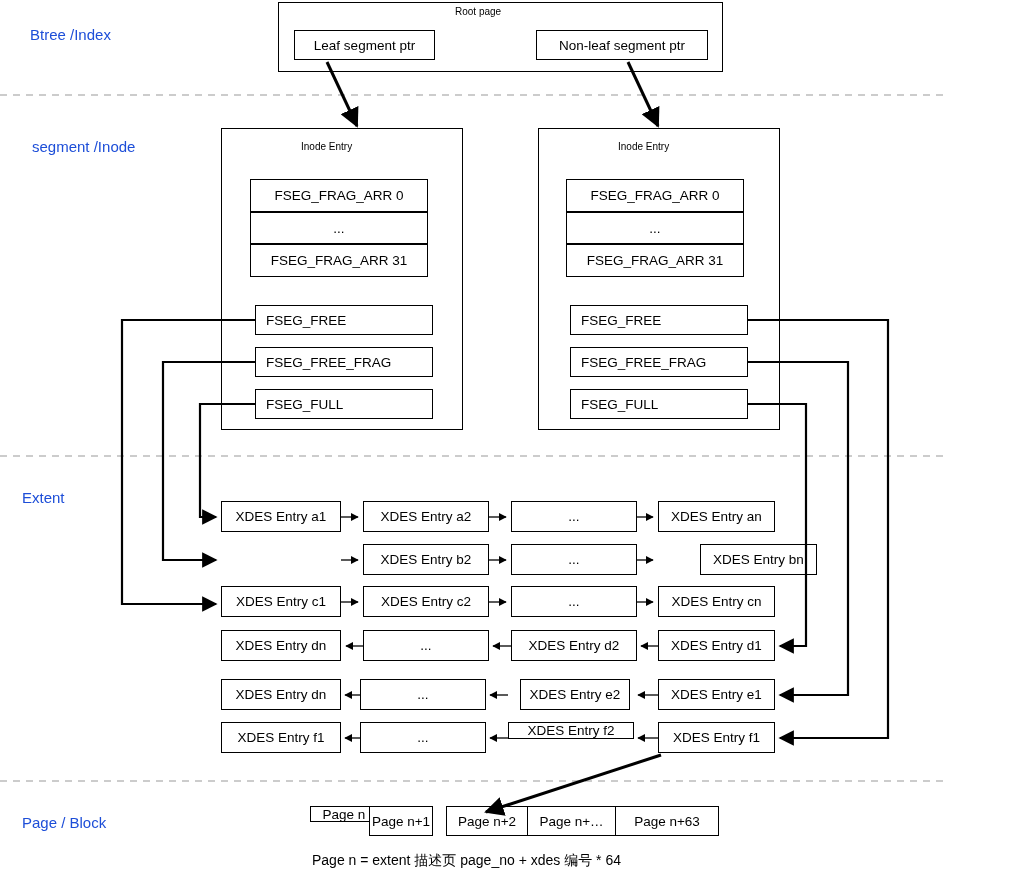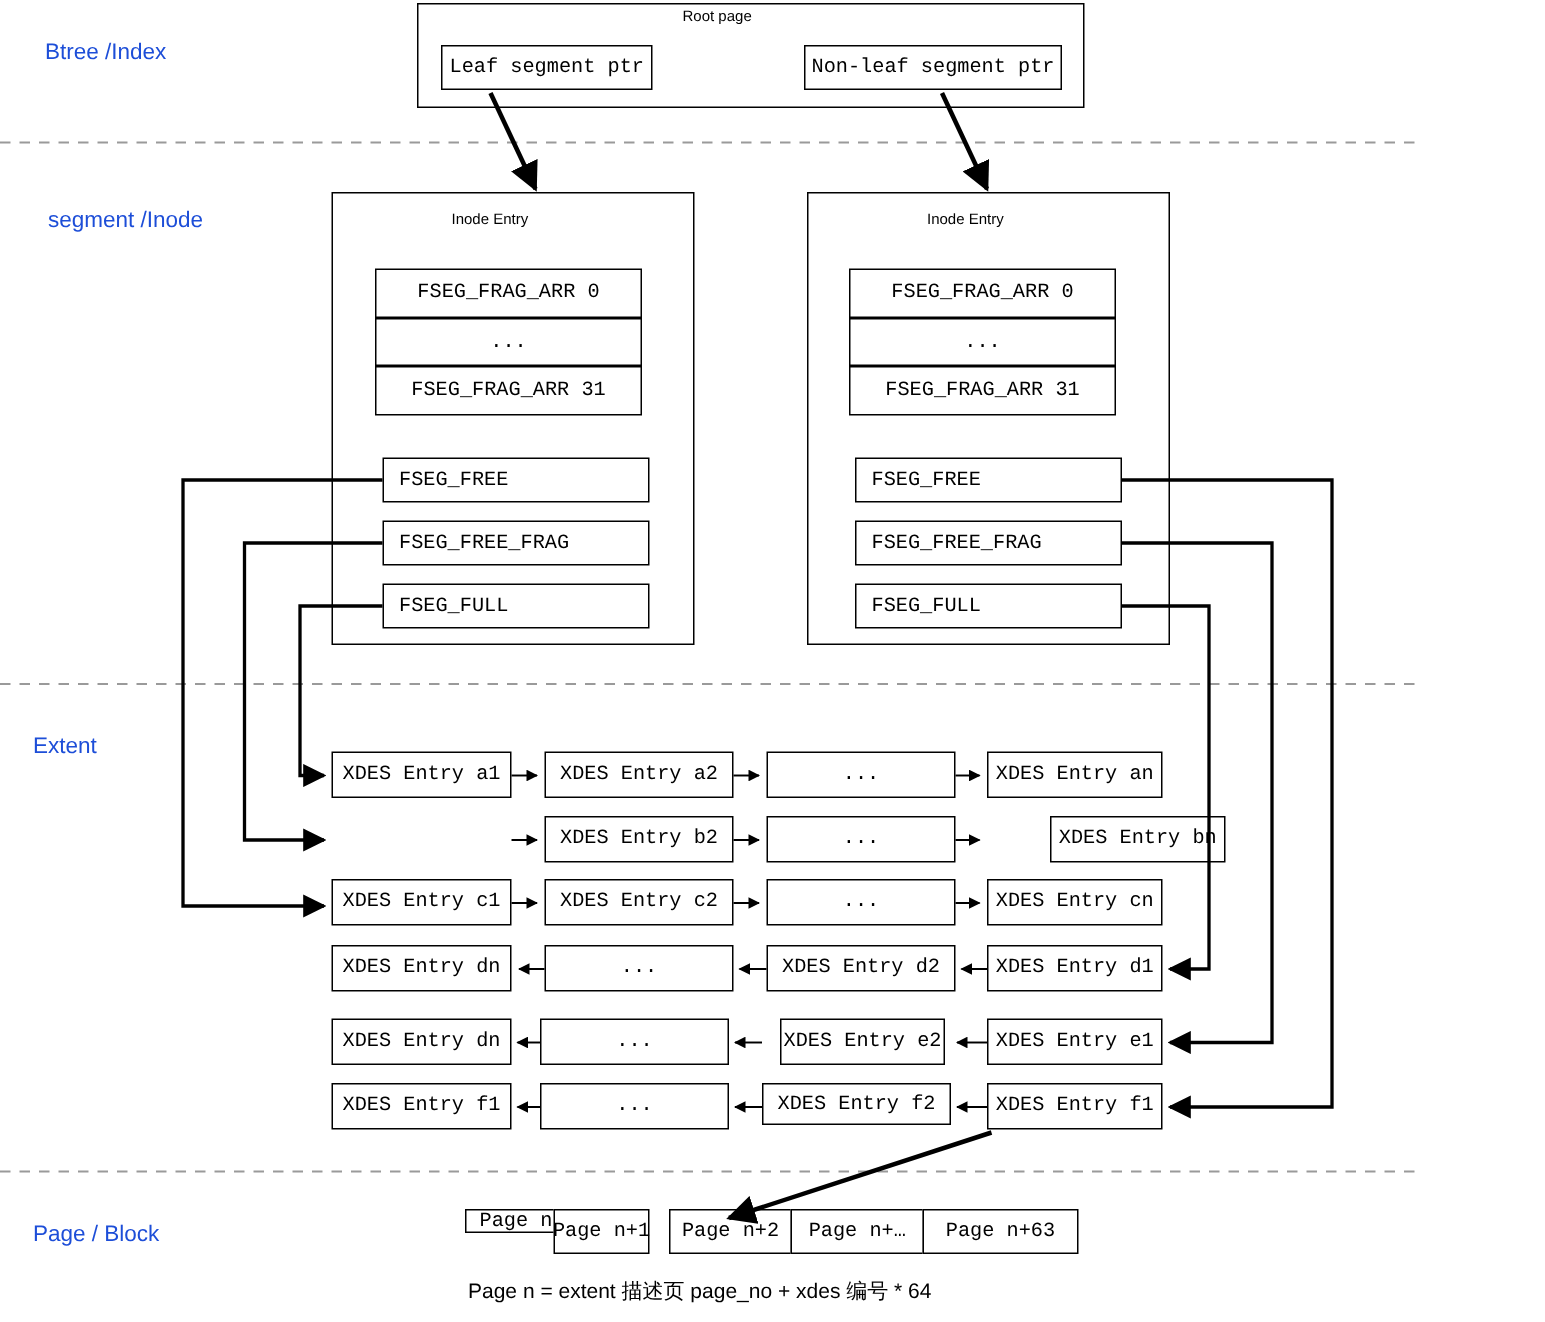--- a/index.html
+++ b/index.html
@@ -28,21 +28,20 @@
     position: absolute;
     box-sizing: border-box;
     border: 1px solid #000;
     background: #fff;
     font-size: 13.5px;
     display: flex;
     align-items: center;
     justify-content: center;
     text-align: center;
     white-space: nowrap;
-    font-family: Liberation Mono, monospace;
   }
   .container-box {
     position: absolute;
     box-sizing: border-box;
     border: 1px solid #000;
     background: #fff;
   }
   .plain-text {
     position: absolute;
     font-size: 10px;
@@ -134,21 +133,21 @@
   <div class="box" style="left:511px; top:630px; width:126px; height:31px;">XDES Entry  d2</div>
   <div class="box" style="left:658px; top:630px; width:117px; height:31px;">XDES Entry d1</div>
 
   <div class="box" style="left:221px; top:679px; width:120px; height:31px;">XDES Entry dn</div>
   <div class="box" style="left:360px; top:679px; width:126px; height:31px;">...</div>
   <div class="box" style="left:520px; top:679px; width:110px; height:31px;">XDES Entry e2</div>
   <div class="box" style="left:658px; top:679px; width:117px; height:31px;">XDES Entry e1</div>
 
   <div class="box" style="left:221px; top:722px; width:120px; height:31px;">XDES Entry f1</div>
   <div class="box" style="left:360px; top:722px; width:126px; height:31px;">...</div>
-  <div class="box" style="left:508px; top:722px; width:126px; height:28px;">XDES Entry  f2</div>
+  <div class="box" style="left:508px; top:722px; width:126px; height:17px;">XDES Entry  f2</div>
   <div class="box" style="left:658px; top:722px; width:117px; height:31px;">XDES Entry f1</div>
 
   <div class="box" style="left:310px; top:806px; width:68px; height:16px;">Page n</div>
   <div class="box" style="left:369px; top:806px; width:64px; height:30px;">Page n+1</div>
   <div class="box" style="left:446px; top:806px; width:82px; height:30px;">Page n+2</div>
   <div class="box" style="left:527px; top:806px; width:89px; height:30px;">Page n+…</div>
   <div class="box" style="left:615px; top:806px; width:104px; height:30px;">Page n+63</div>
 
   <div class="caption" style="left:312px; top:852px;">Page n = extent 描述页 page_no + xdes 编号 * 64</div>
 

